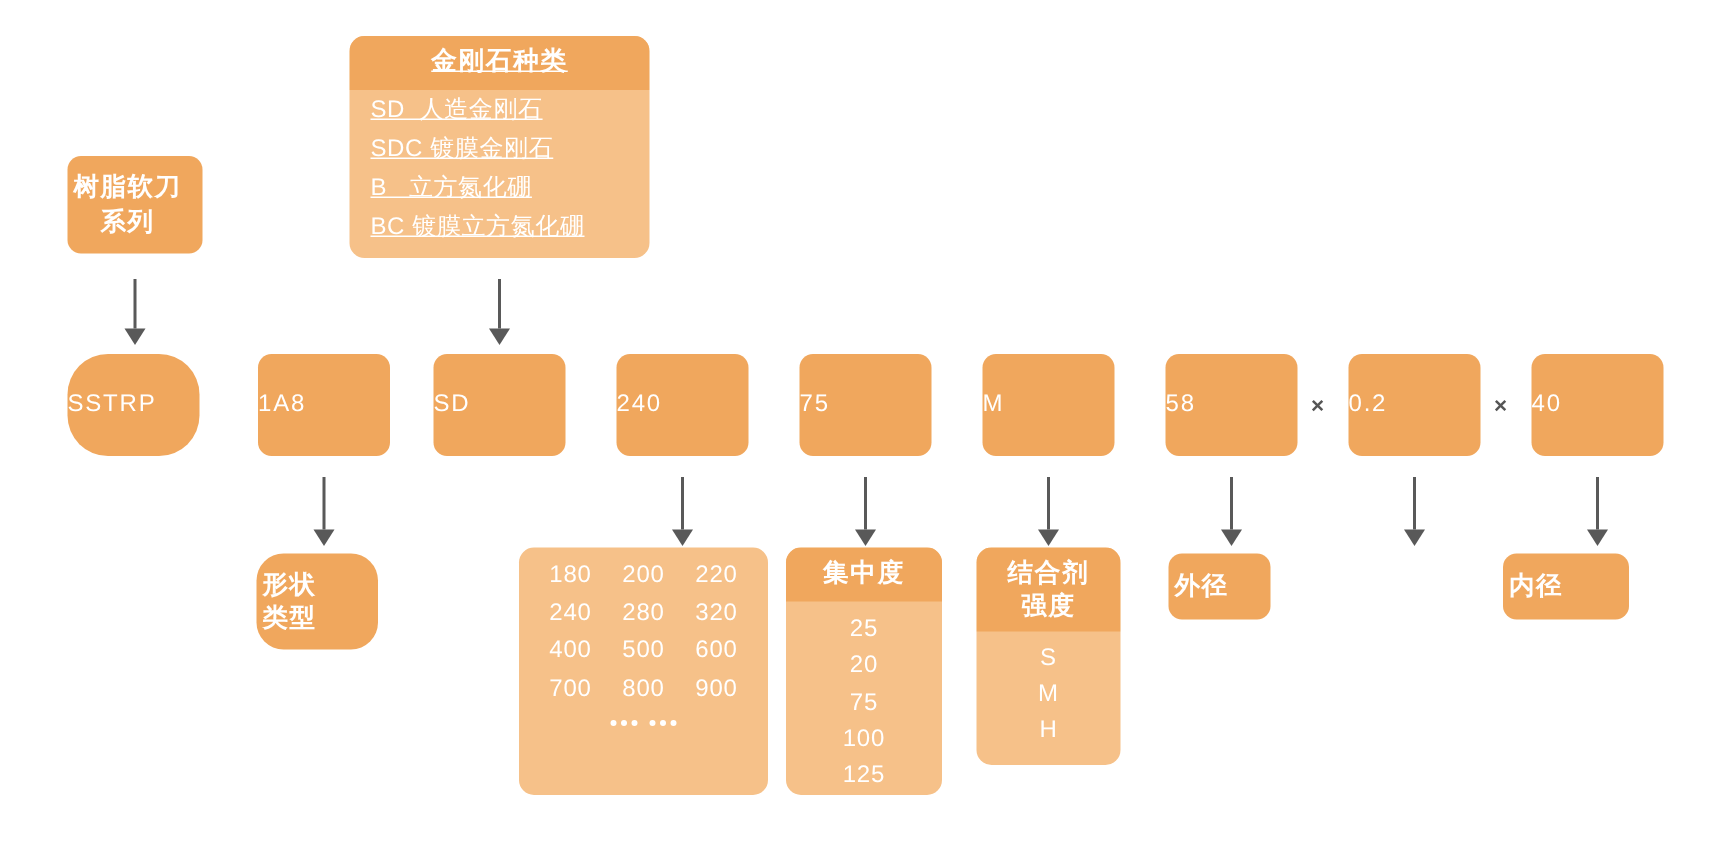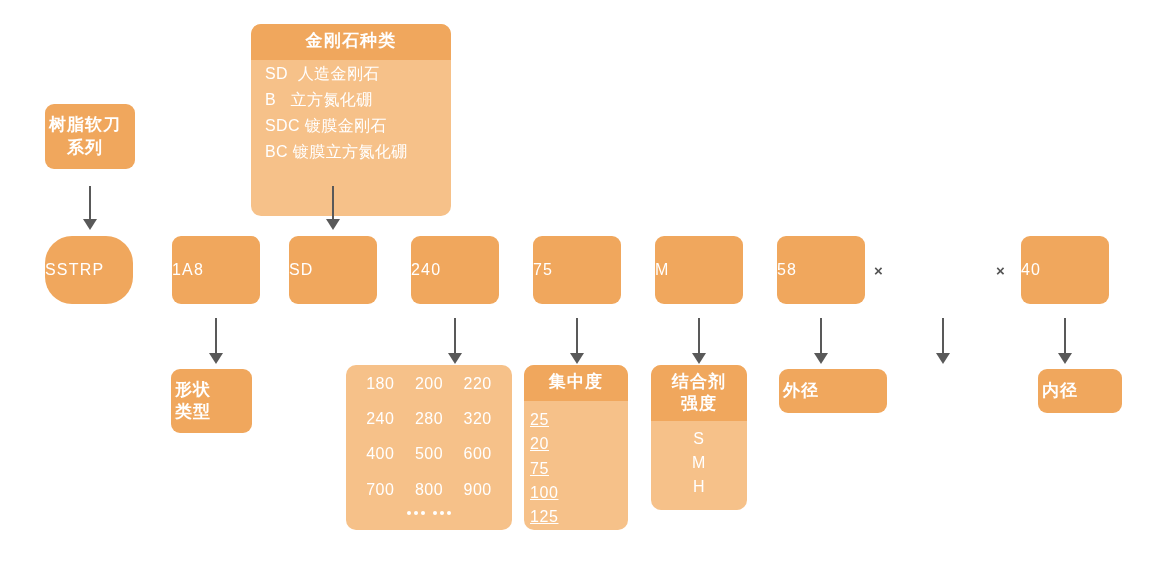--- a/index.html
+++ b/index.html
@@ -67,38 +67,38 @@
     font-size:16px;
     letter-spacing:.6px;
     color:#ffffff;
   }
   .panel-body .line{
     line-height:1.55;
     white-space:pre;
   }
 
   
-  #diamond-panel{left:251px;top:24px;width:200px;height:192px;}
+  #diamond-panel{left:233px;top:24px;width:200px;height:148px;text-decoration:underline;}
   #diamond-panel .panel-body{padding:1px 14px 8px;}
   #diamond-panel .line{font-size:16px;line-height:1.62;letter-spacing:.4px;}
 
   
   #grain-panel{left:346px;top:365px;width:166px;height:165px;}
   #grain-panel .panel-body{padding:7px 10px 6px;}
-  .grid3{display:grid;grid-template-columns:repeat(3,1fr);row-gap:12px;}
+  .grid3{display:grid;grid-template-columns:repeat(3,1fr);row-gap:2px;}
   .grid3 span{text-align:center;font-size:16px;line-height:1.45;letter-spacing:.5px;}
   .dots-row{text-align:center;margin-top:2px;}
   .dots-row .dot{
     display:inline-block;width:4px;height:4px;border-radius:50%;
     background:#ffffff;margin:0 1.5px;vertical-align:middle;
   }
 
   
   #conc-panel{left:524px;top:365px;width:104px;height:165px;}
-  #conc-panel .panel-body{padding:7px 6px 6px;text-decoration:underline;}
+  #conc-panel .panel-body{padding:7px 6px 6px;text-align:center;}
   #conc-panel .line{font-size:16px;line-height:1.52;}
 
   
   #bond-panel{left:651px;top:365px;width:96px;height:145px;}
   #bond-panel .panel-head{line-height:1.3;padding:6px 5px 6px;}
   #bond-panel .panel-body{padding:6px 6px 6px;text-align:center;}
   #bond-panel .line{font-size:16px;line-height:1.5;}
 
   
   .arrow{position:absolute;}
@@ -132,22 +132,22 @@
     <div>
       <div>树脂软刀</div>
       <div>系列</div>
     </div>
   </div>
 
   <div class="panel" id="diamond-panel">
     <div class="panel-head">金刚石种类</div>
     <div class="panel-body">
       <div class="line">SD  人造金刚石</div>
+      <div class="line">SDC 镀膜金刚石</div>
       <div class="line">B   立方氮化硼</div>
-      <div class="line">SDC 镀膜金刚石</div>
       <div class="line">BC 镀膜立方氮化硼</div>
     </div>
   </div>
 
   <div class="arrow" style="left:82px;top:186px;width:16px;height:44px;">
     <div class="shaft" style="height:33px;"></div>
     <div class="head"></div>
   </div>
 
   <div class="arrow" style="left:325px;top:186px;width:16px;height:44px;">
@@ -169,20 +169,23 @@
   </div>
   <div class="box code-box" style="left:533px;top:236px;">
     <span>75</span>
   </div>
   <div class="box code-box" style="left:655px;top:236px;">
     <span>M</span>
   </div>
   <div class="box code-box" style="left:777px;top:236px;">
     <span>58</span>
   </div>
+  <div class="box code-box" style="left:899px;top:236px;">
+    <span>0.2</span>
+  </div>
   <div class="box code-box" style="left:1021px;top:236px;">
     <span>40</span>
   </div>
 
   <div class="mult" style="left:874px;top:263px;">×</div>
   <div class="mult" style="left:996px;top:263px;">×</div>
 
   <div class="arrow" style="left:208px;top:318px;width:16px;height:46px;">
     <div class="shaft" style="height:35px;"></div>
       <div class="head"></div>
@@ -205,21 +208,21 @@
   </div>
   <div class="arrow" style="left:935px;top:318px;width:16px;height:46px;">
     <div class="shaft" style="height:35px;"></div>
       <div class="head"></div>
   </div>
   <div class="arrow" style="left:1057px;top:318px;width:16px;height:46px;">
     <div class="shaft" style="height:35px;"></div>
       <div class="head"></div>
   </div>
 
-  <div class="box label-box" style="left:171px;top:369px;width:81px;height:64px;">
+  <div class="box label-box" style="left:171px;top:369px;width:81px;height:64px;border-radius:18px;">
     <div>
       <div>形状</div>
       <div>类型</div>
     </div>
   </div>
 
   <div class="panel" id="grain-panel">
     <div class="panel-body">
       <div class="grid3">
         <span>180</span>
@@ -258,22 +261,22 @@
       <div>结合剂</div>
       <div>强度</div>
     </div>
     <div class="panel-body">
       <div class="line">S</div>
       <div class="line">M</div>
       <div class="line">H</div>
     </div>
   </div>
 
-  <div class="box label-box" style="left:779px;top:369px;width:108px;height:44px;">
+  <div class="box label-box" style="left:779px;top:369px;width:68px;height:44px;">
     <span>外径</span>
   </div>
 
 
-  <div class="box label-box" style="left:1038px;top:369px;width:84px;height:44px;">
+  <div class="box label-box" style="left:1002px;top:369px;width:84px;height:44px;">
     <span>内径</span>
   </div>
 
 </div>
 
 </body></html>

